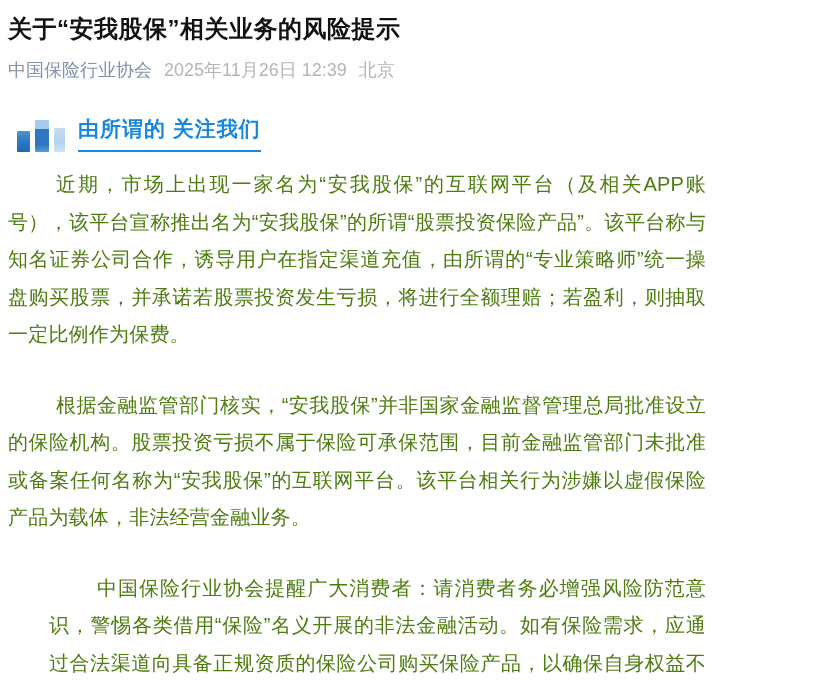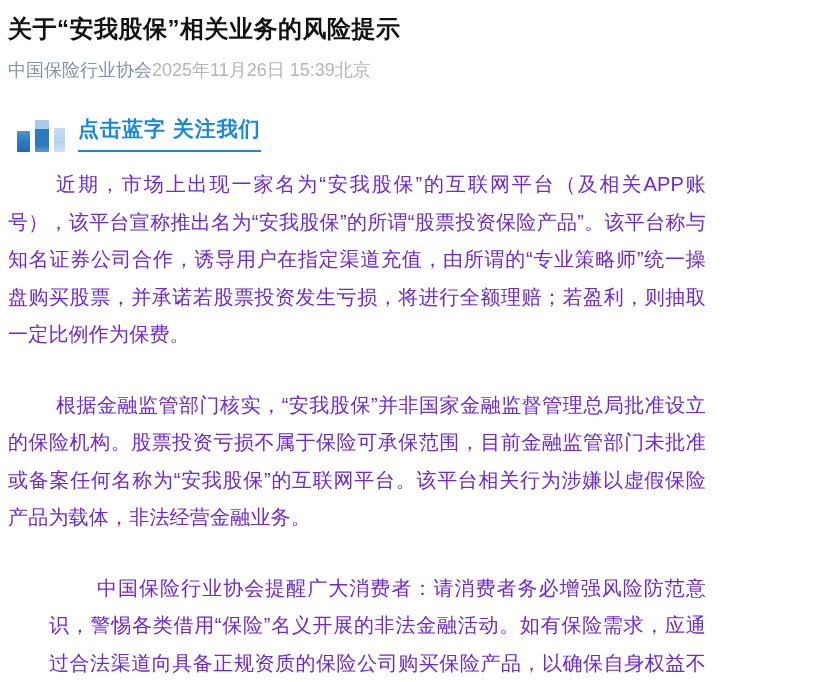--- a/index.html
+++ b/index.html
@@ -19,20 +19,21 @@
     margin: 2px 0 13px 0;
     font-size: 24px;
     line-height: 33px;
     font-weight: 700;
     color: #121212;
     letter-spacing: 0.5px;
   }
   .byline {
     display: flex;
     align-items: baseline;
+    gap: 12px;
     font-size: 18px;
     line-height: 24px;
     margin-bottom: 33px;
     white-space: nowrap;
   }
   .account-name { color: #8192ab; cursor: pointer; }
   .publish-date, .publish-location { color: #b5b5b5; }
   .follow-row {
     display: flex;
     align-items: flex-end;
@@ -69,47 +70,47 @@
     padding-bottom: 7px;
     border-bottom: 2px solid #1787df;
   }
   .article {
     margin-top: 14px;
   }
   .article p {
     margin: 0 0 33px 0;
     font-size: 20px;
     line-height: 37.5px;
-    color: #6d28d9;
+    color: #4d7c0f;
     text-align: justify;
     text-indent: 48px;
     letter-spacing: 0.2px;
   }
   .article p:last-child { margin-bottom: 0; margin-left: 41px; }
 </style>
 </head>
 <body>
 
 <div class="page">
 
   <h1 class="page-title">关于“安我股保”相关业务的风险提示</h1>
 
   <div class="byline">
     <span class="account-name">中国保险行业协会</span>
-    <span class="publish-date">2025年11月26日 15:39</span>
+    <span class="publish-date">2025年11月26日 12:39</span>
     <span class="publish-location">北京</span>
   </div>
 
   <div class="follow-row">
     <span class="icon-bars">
       <span class="bar bar1"></span>
       <span class="bar bar2"></span>
       <span class="bar bar3"></span>
     </span>
-    <a class="follow-link">点击蓝字 关注我们</a>
+    <a class="follow-link">由所谓的 关注我们</a>
   </div>
 
   <div class="article">
     <p>近期，市场上出现一家名为“安我股保”的互联网平台（及相关APP账号），该平台宣称推出名为“安我股保”的所谓“股票投资保险产品”。该平台称与知名证券公司合作，诱导用户在指定渠道充值，由所谓的“专业策略师”统一操盘购买股票，并承诺若股票投资发生亏损，将进行全额理赔；若盈利，则抽取一定比例作为保费。</p>
     <p>根据金融监管部门核实，“安我股保”并非国家金融监督管理总局批准设立的保险机构。股票投资亏损不属于保险可承保范围，目前金融监管部门未批准或备案任何名称为“安我股保”的互联网平台。该平台相关行为涉嫌以虚假保险产品为载体，非法经营金融业务。</p>
     <p>中国保险行业协会提醒广大消费者：请消费者务必增强风险防范意识，警惕各类借用“保险”名义开展的非法金融活动。如有保险需求，应通过合法渠道向具备正规资质的保险公司购买保险产品，以确保自身权益不受侵害。</p>
   </div>
 
 </div>
 

